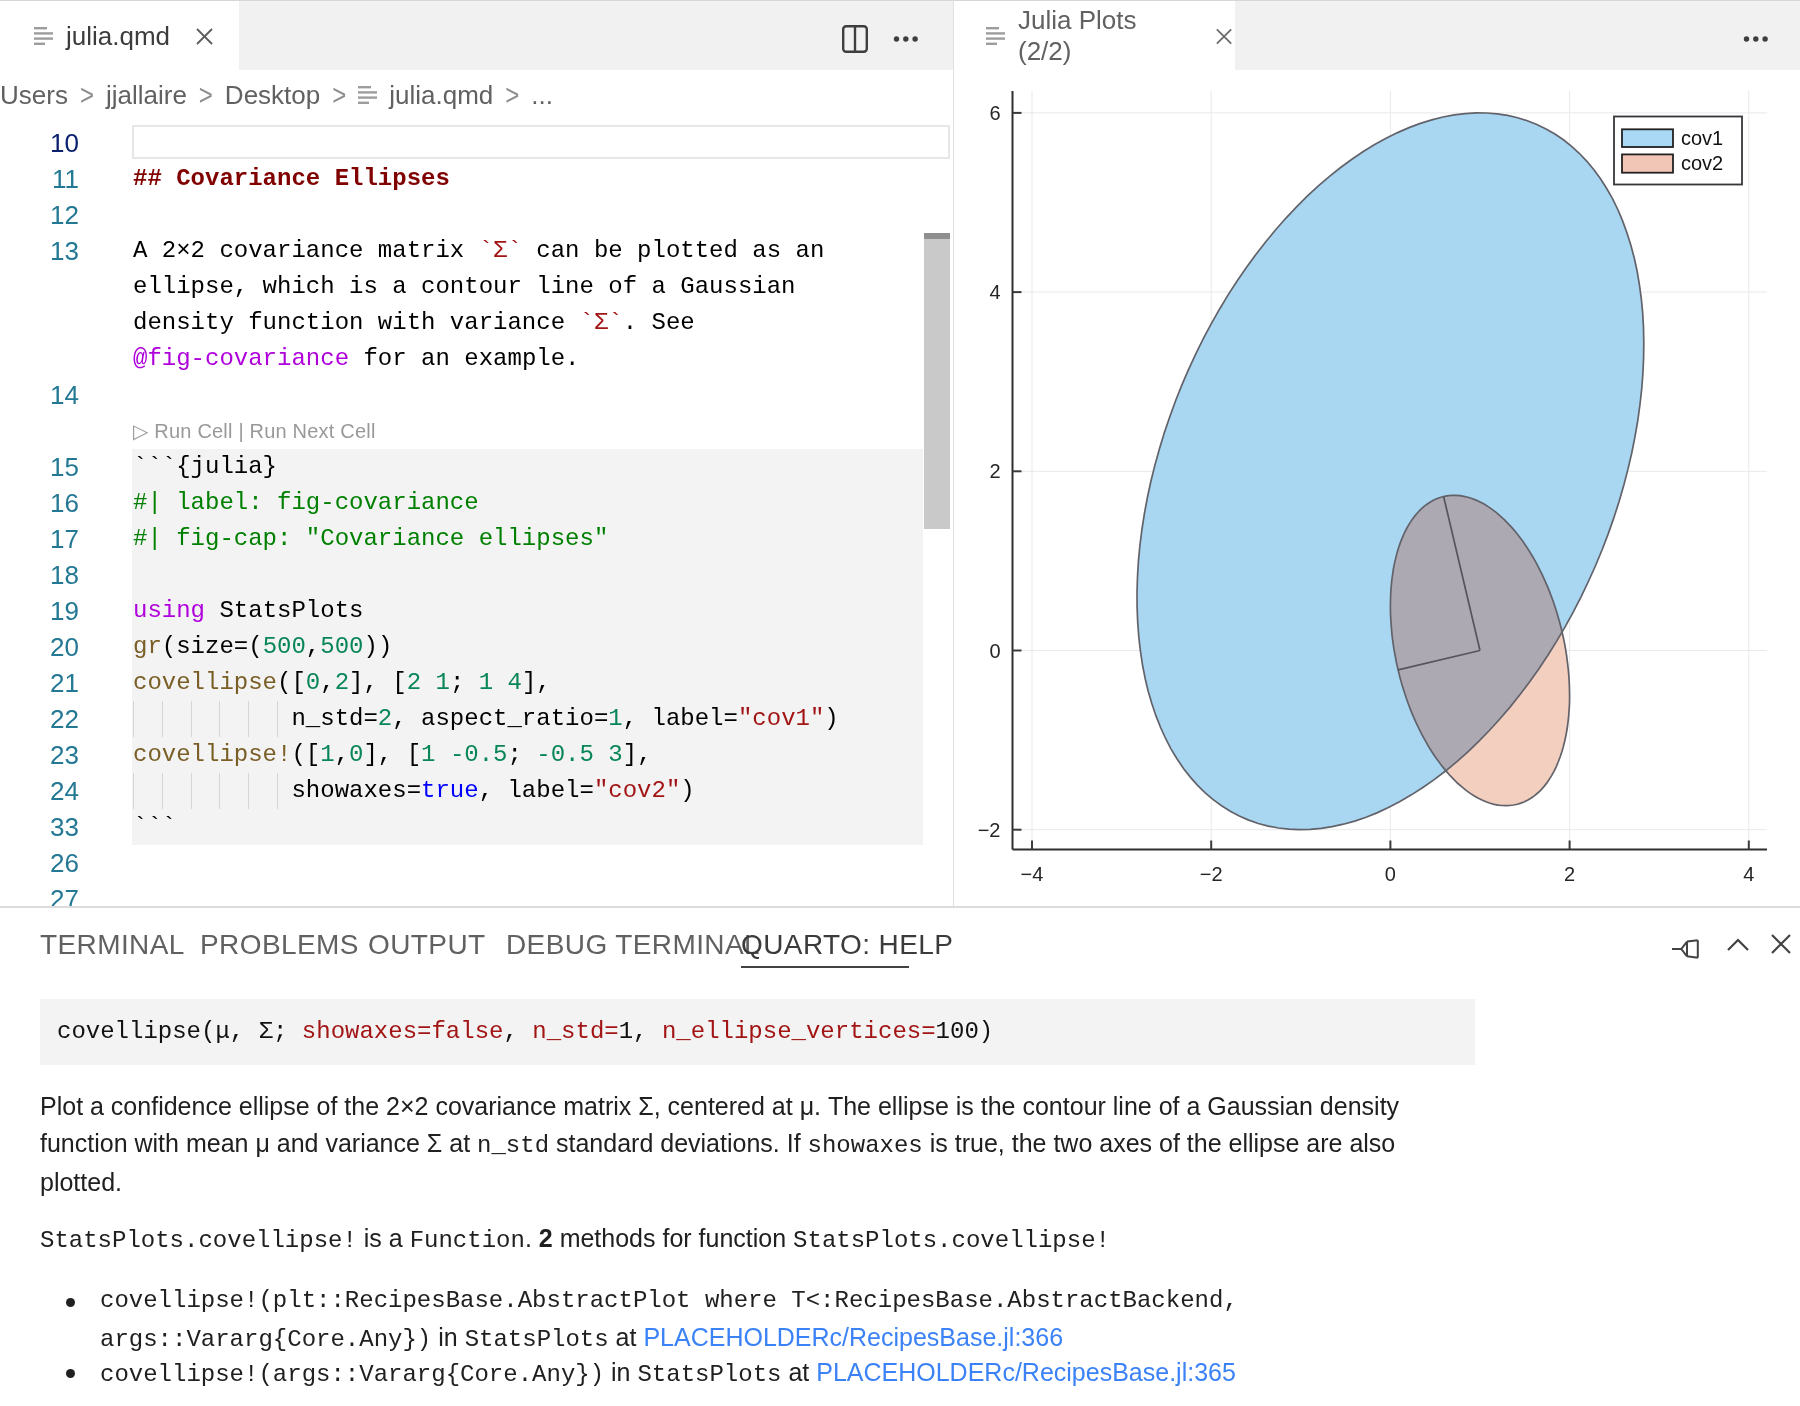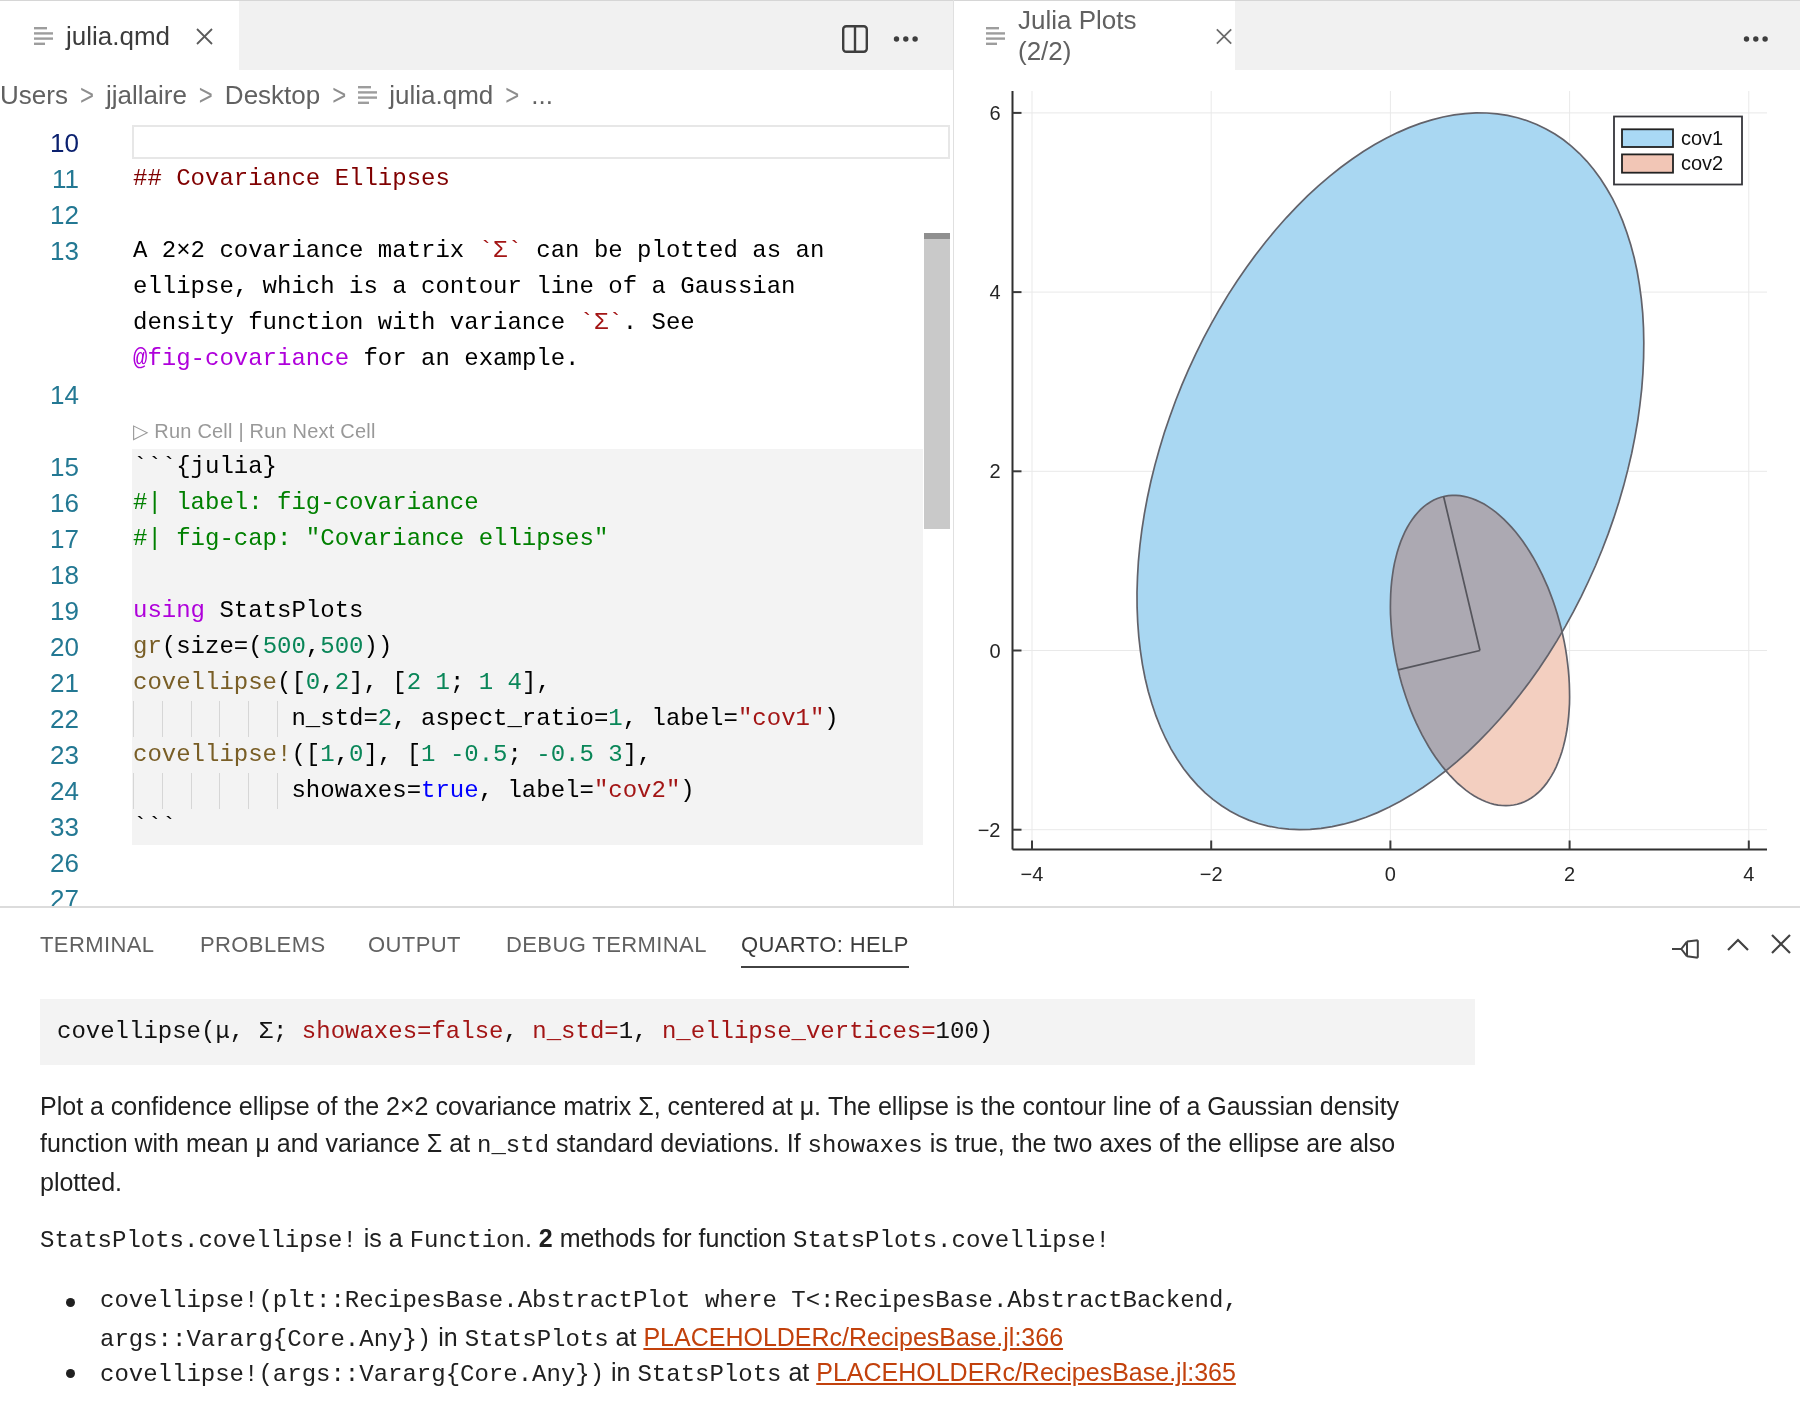--- a/index.html
+++ b/index.html
@@ -14,44 +14,44 @@
 
 #crumbs{position:absolute;left:0;top:70px;width:953px;height:50px;background:#fff;display:flex;align-items:center;color:#616161;font-size:26px}
 #crumbs .sep{color:#8e8e8e;font-size:24px;margin:0 12px;transform:scaleY(1.25);display:inline-block}
 
 #editor{position:absolute;left:0;top:120px;width:953px;height:786px;background:#fff;overflow:hidden}
 .cellbg{position:absolute;left:132px;top:329px;width:791px;height:396px;background:#f3f3f3}
 .curline{position:absolute;left:132px;top:5px;width:818px;height:34px;border:2px solid #e7e7e7}
 .ln{position:absolute;left:0;width:79px;text-align:right;font-family:"Liberation Sans",sans-serif;font-size:26px;line-height:36px;color:#237893}
 .lna{color:#0b216f}
 .cl{position:absolute;left:133px;white-space:pre;font-family:"Liberation Mono",monospace;font-size:24px;line-height:36px;color:#000}
-.mdh{color:#800000;font-weight:normal}
+.mdh{color:#800000;font-weight:bold}
 .raw{color:#a31515}
 .ref{color:#af00db}
 .com{color:#008000}
 .kw{color:#af00db}
 .fn{color:#795e26}
 .num{color:#098658}
 .str{color:#a31515}
 .bool{color:#0000ff}
 .lens{font-family:"Liberation Sans",sans-serif;font-size:20px;color:#999;letter-spacing:.2px}
 .ig{position:absolute;width:1px;height:36px;background:#d6d6d6}
 #sbar{position:absolute;left:924px;top:113px;width:26px;height:296px;background:#c9c9c9}
 #sbar .deco{position:absolute;left:0;top:0;width:26px;height:6px;background:#8f8f8f}
 
 #plotpane{position:absolute;left:954px;top:70px;width:846px;height:836px;background:#fff}
 
 #panel{position:absolute;left:0;top:906px;width:1800px;height:500px;background:#fff;border-top:2px solid #dcdcdc}
-.ptab{position:absolute;top:0;height:74px;line-height:74px;font-size:22px;letter-spacing:.4px;color:#616161;white-space:nowrap}
+.ptab{position:absolute;top:0;height:74px;line-height:74px;font-size:28px;letter-spacing:.4px;color:#616161;white-space:nowrap}
 .ptab.act{color:#3b3b3b}
 .sig{position:absolute;left:40px;top:91px;width:1435px;height:66px;background:#f3f3f3;font-family:"Liberation Mono",monospace;font-size:24px;line-height:66px;white-space:pre;color:#111}
 .red{color:#a31515}
 .doc{position:absolute;left:40px;color:#202020;font-size:25px;line-height:36px;white-space:pre-wrap}
 .doc code{font-family:"Liberation Mono",monospace;font-size:24px}
-.blue{color:#c2410c;text-decoration:underline}
+.blue{color:#3b82f6;}
 .bullet{position:absolute;width:9px;height:9px;border-radius:50%;background:#202020}
 </style></head>
 <body>
 <div id="root">
   <div id="tabbar">
     <div class="tab" style="left:0;width:239px">
       <span style="margin-left:34px;display:flex">
           <svg width="19" height="20" viewBox="0 0 19 20">
             <g stroke="#9d9d9d" stroke-width="2.4">
               <line x1="0" y1="2.2" x2="13" y2="2.2"></line>

